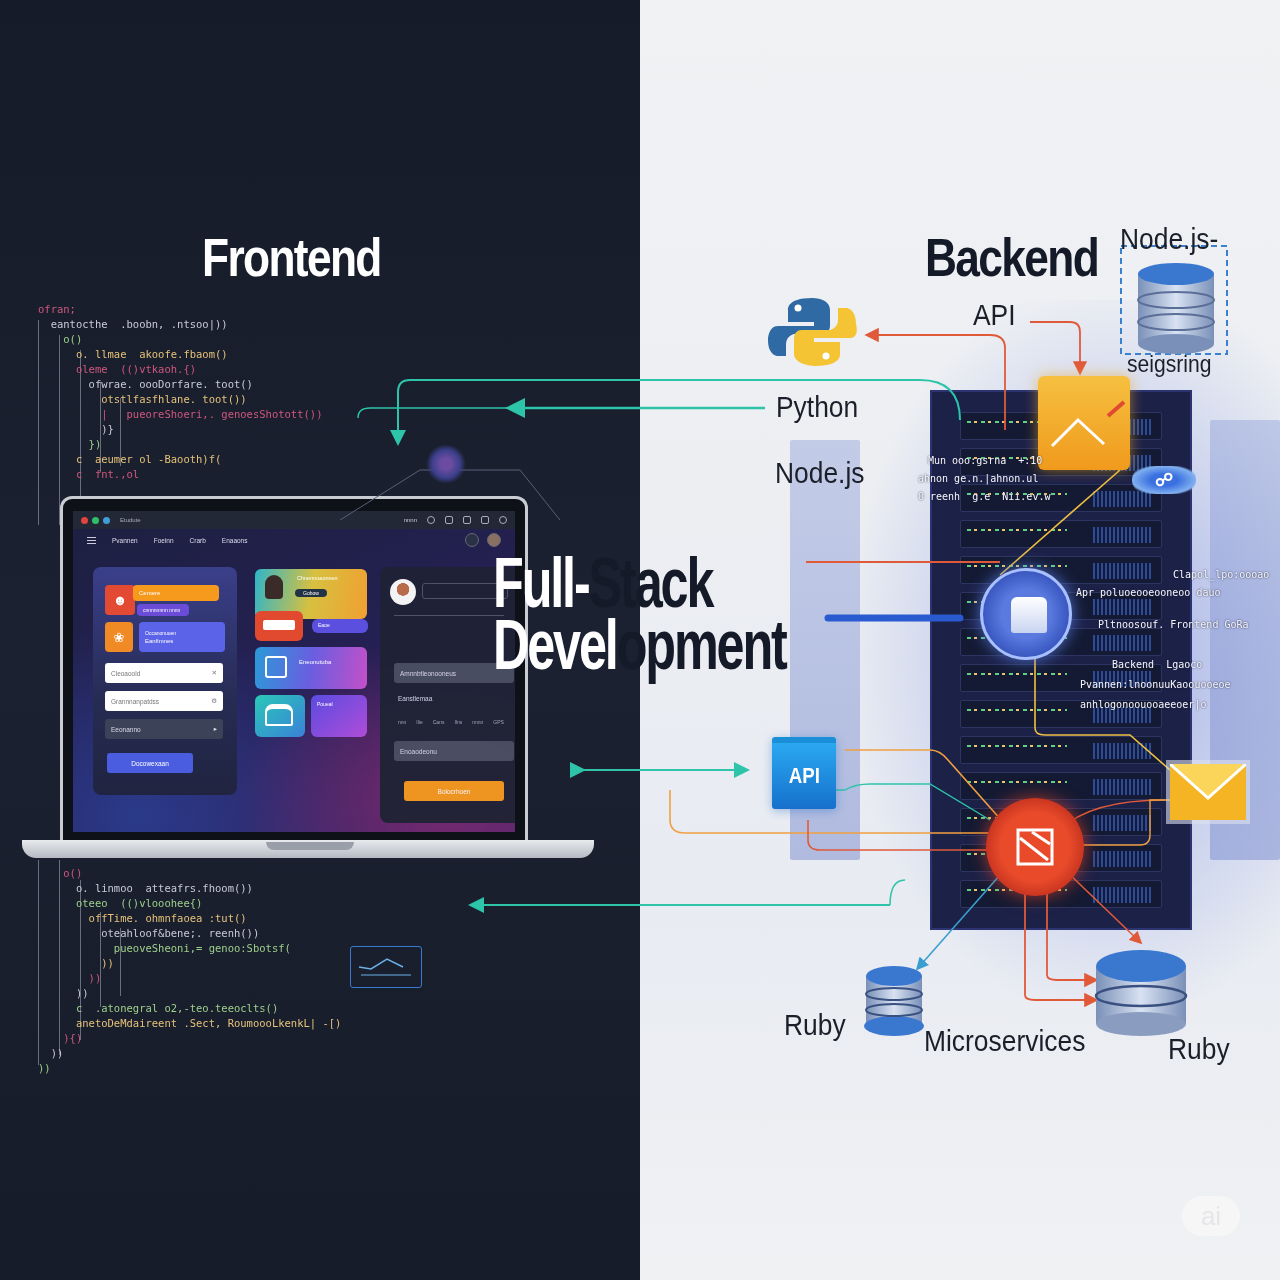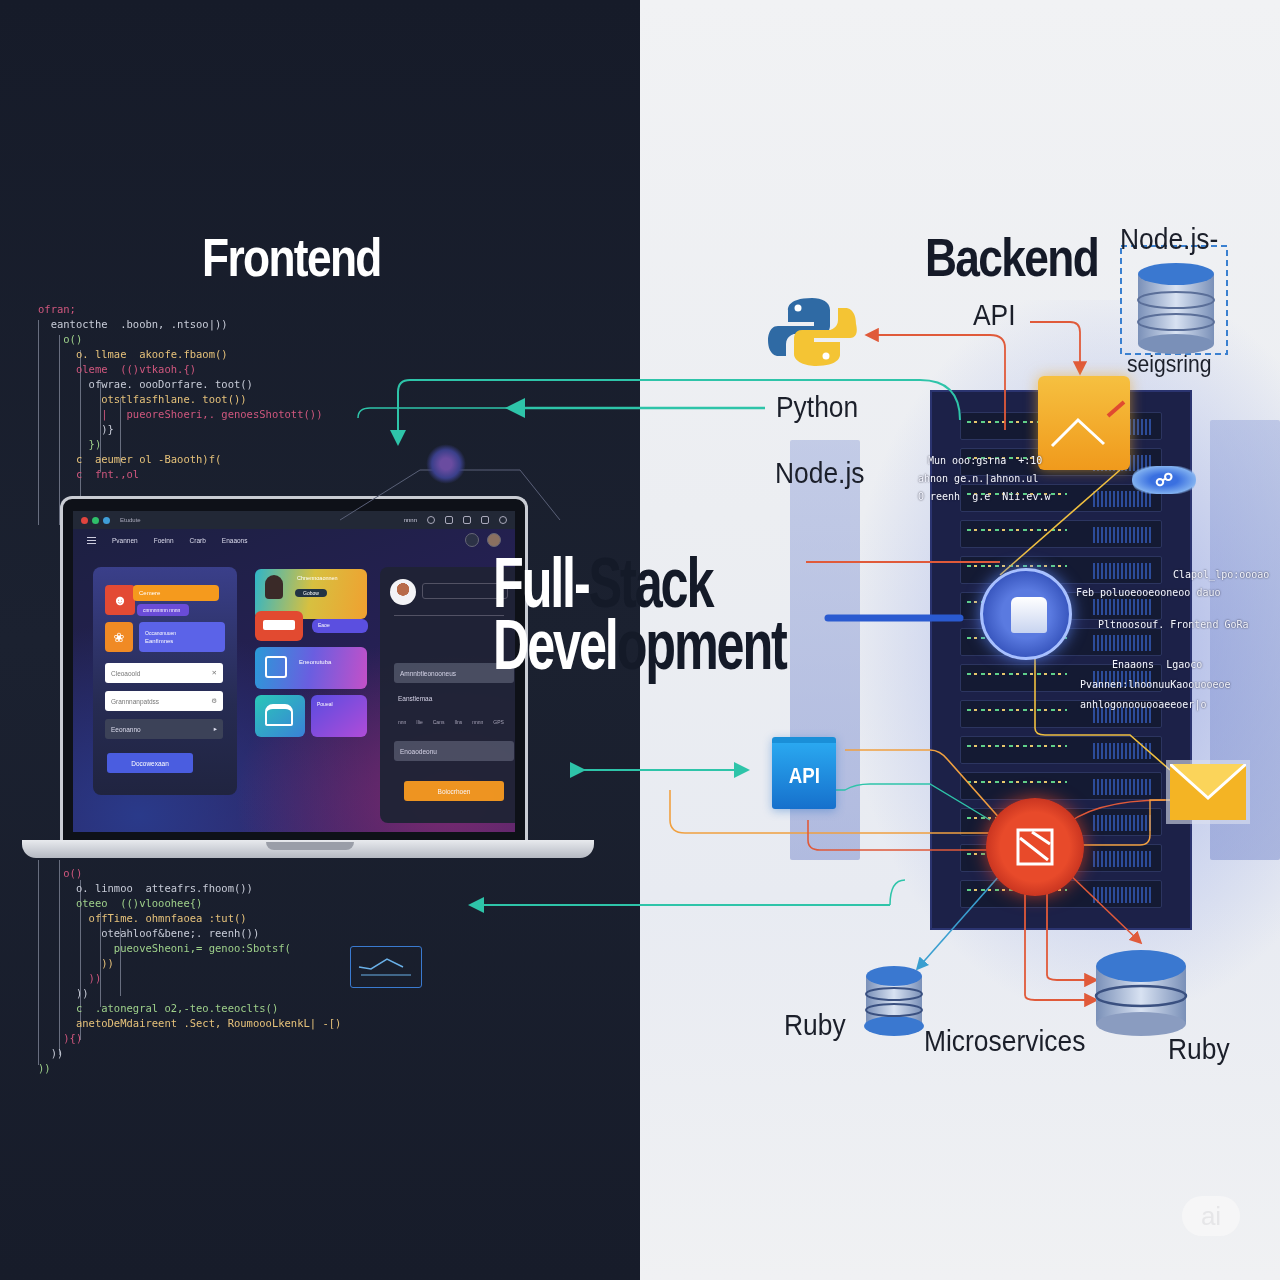--- a/index.html
+++ b/index.html
@@ -342,23 +342,23 @@
   <ellipse cx="49" cy="76" rx="45" ry="12" fill="#8a9cc0"></ellipse>
   <ellipse cx="49" cy="48" rx="45" ry="10" fill="none" stroke="#3a5080" stroke-width="2.5"></ellipse>
   <ellipse cx="49" cy="18" rx="45" ry="16" fill="#3a78d0"></ellipse>
 </svg>
 
 <div id="rackText">
     <div class="overlay-text" style="left: 928px; top: 452px;">Mun ooo:gsrna  +:10</div>
     <div class="overlay-text" style="left: 918px; top: 470px;">ahnon ge.n.|ahnon.ul</div>
     <div class="overlay-text" style="left: 918px; top: 488px;">O reenh  g.e  Nii.ev.w</div>
     <div class="overlay-text" style="left: 1163px; top: 566px; margin-left: 10px;">Clapol_lpo:oooao</div>
-    <div class="overlay-text" style="left: 1076px; top: 584px;">Feb poluoeooeooneoo dauo</div>
+    <div class="overlay-text" style="left: 1076px; top: 584px;">Apr poluoeooeooneoo dauo</div>
     <div class="overlay-text" style="left: 1098px; top: 616px;">Pltnoosouf. Frontend GoRa</div>
-    <div class="overlay-text" style="left: 1112px; top: 656px;">Enaaons  Lgaoco</div>
+    <div class="overlay-text" style="left: 1112px; top: 656px;">Backend  Lgaoco</div>
     <div class="overlay-text" style="left: 1080px; top: 676px;">Pvannen:lnoonuuKaoouooeoe</div>
     <div class="overlay-text" style="left: 1080px; top: 696px;">anhlogonoouooaeeoer|o</div>
   </div>
 
 <div class="lbl" style="left:1120px;top:222px">Node.js-</div>
 <div class="lbl" style="left:1127px;top:350px;font-size:24px">seigsring</div>
 <div class="lbl" style="left:973px;top:298px;font-size:30px">API</div>
 <div class="lbl" style="left:776px;top:390px">Python</div>
 <div class="lbl" style="left:775px;top:456px">Node.js</div>
 <div class="lbl" style="left:784px;top:1008px">Ruby</div>

